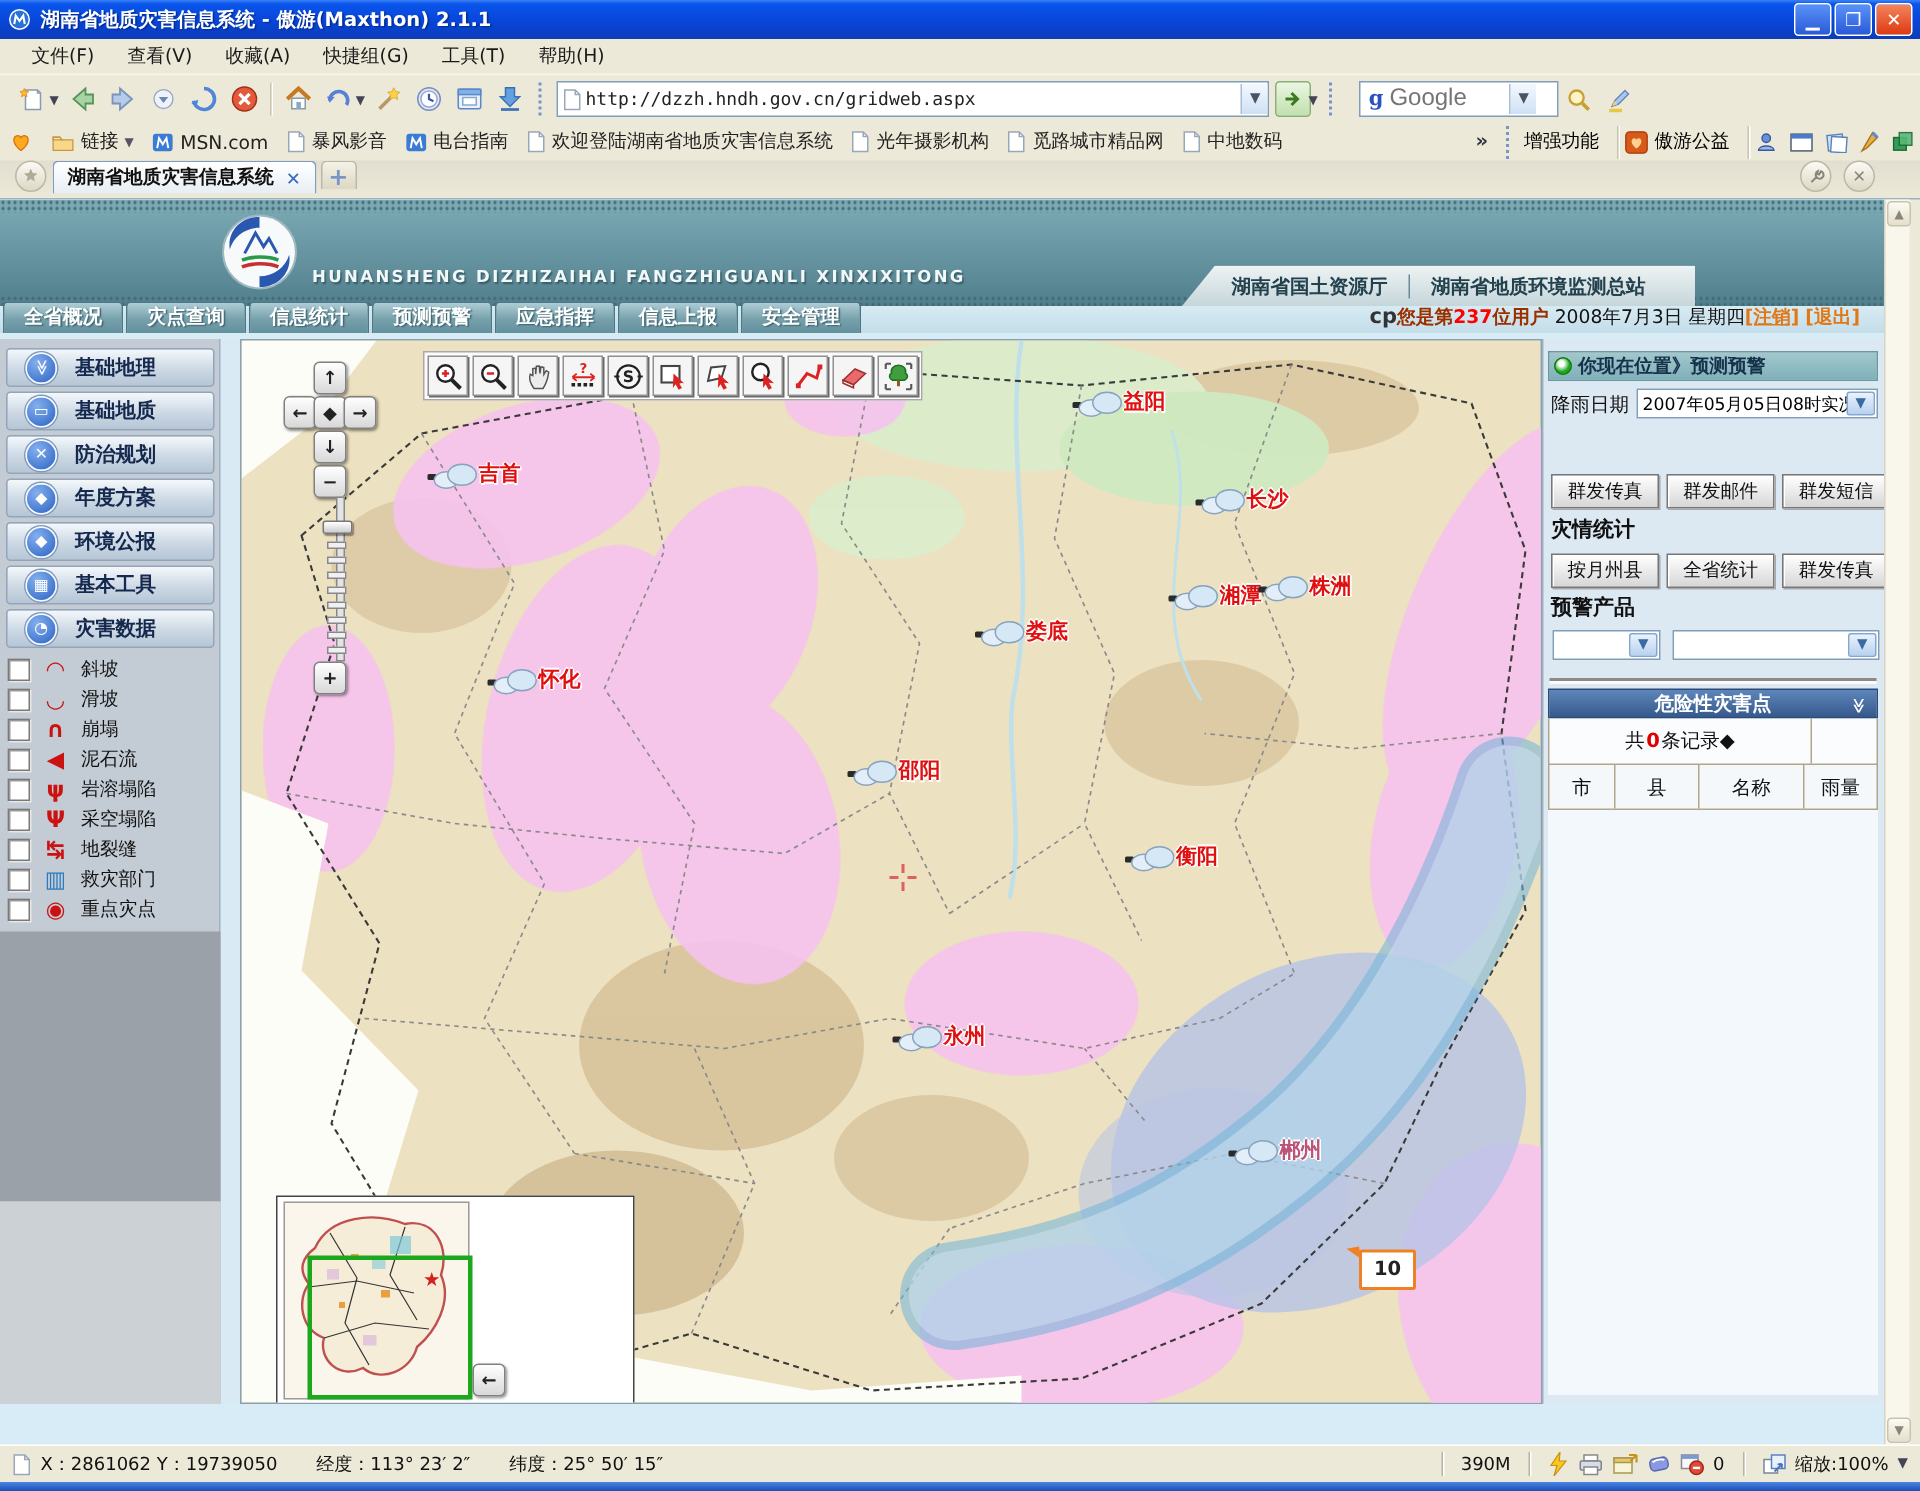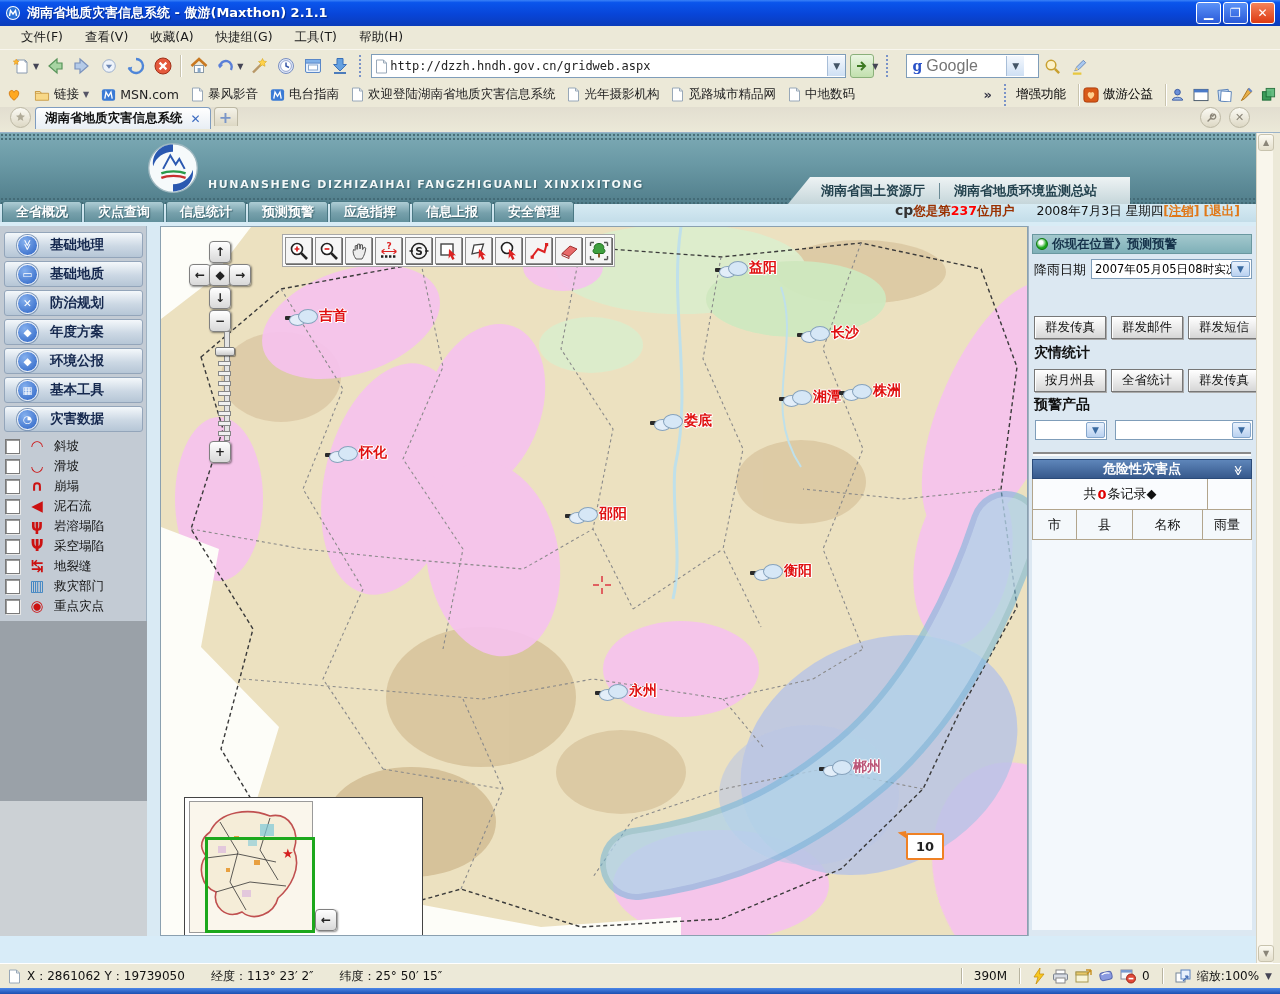--- a/index.html
+++ b/index.html
@@ -61,21 +61,21 @@
   #banner-links{position:absolute;left:788px;top:44px;width:342px;height:27px;background:linear-gradient(180deg,#eef3f4,#c5d6da);clip-path:polygon(22px 0,100% 0,100% 100%,0 100%);display:flex;align-items:center;justify-content:center;gap:14px;font-size:13px;font-weight:bold;color:#23424e}
   #banner-links .divline{width:1px;height:16px;background:#6a8a95}
 
   
   #navbar{left:0;top:71px;width:1256px;height:18px;background:linear-gradient(180deg,#d7ebf3,#c3dde9);display:flex;align-items:flex-end}
   .navtab{height:20px;line-height:20px;padding:0 13px;margin-right:2px;background:linear-gradient(180deg,#aecdd5 0%,#76a0ab 55%,#62909c 100%);border:1px solid #4a7884;border-bottom:none;border-radius:3px 3px 0 0;color:#fff;font-weight:bold;font-size:13px;text-shadow:1px 1px 1px #3a616c;white-space:nowrap}
   #userinfo{margin-left:auto;font-size:12.5px;padding-right:16px;white-space:nowrap;line-height:22px}
   #userinfo .cp{font-size:14px;font-weight:bold;color:#333}
   #userinfo .vb{font-weight:bold;color:#9a3000}
   #userinfo .num{font-weight:bold;color:#f00}
-  #userinfo .dt{color:#111;margin-left:22px}
+  #userinfo .dt{color:#111;margin-left:4px}
   #userinfo a{color:#e07818;text-decoration:none;font-weight:bold}
   #userinfo a.u{text-decoration:underline}
 
   
   #sidebar{left:0;top:93px;width:160px;height:710px;background:#c3cbd4;overflow:hidden}
   #sidebar .gutter{position:absolute;right:0;top:0;width:13px;height:100%;background:#d9eaf4;border-left:1px solid #9fb2c2}
   .sbtn{position:relative;height:26px;margin:0 17px 3px 4px;background:linear-gradient(180deg,#f4f8fb 0%,#ccd8e4 55%,#b6c6d6 100%);border:1px solid #93a5ba;border-radius:3px;display:flex;align-items:center;gap:12px;padding-left:12px;box-sizing:border-box}
   .sbtn .circ{width:19px;height:19px;border-radius:50%;background:radial-gradient(circle at 35% 30%,#85b0ee,#2a62c4);border:1px solid #f4f8ff;box-shadow:0 0 0 1px #8099b8;color:#fff;font-size:10.5px;display:flex;align-items:center;justify-content:center}
   .sbtn .lbl{font-size:13.5px;font-weight:bold;color:#15284e}
   .layerlist{margin-top:4px}

